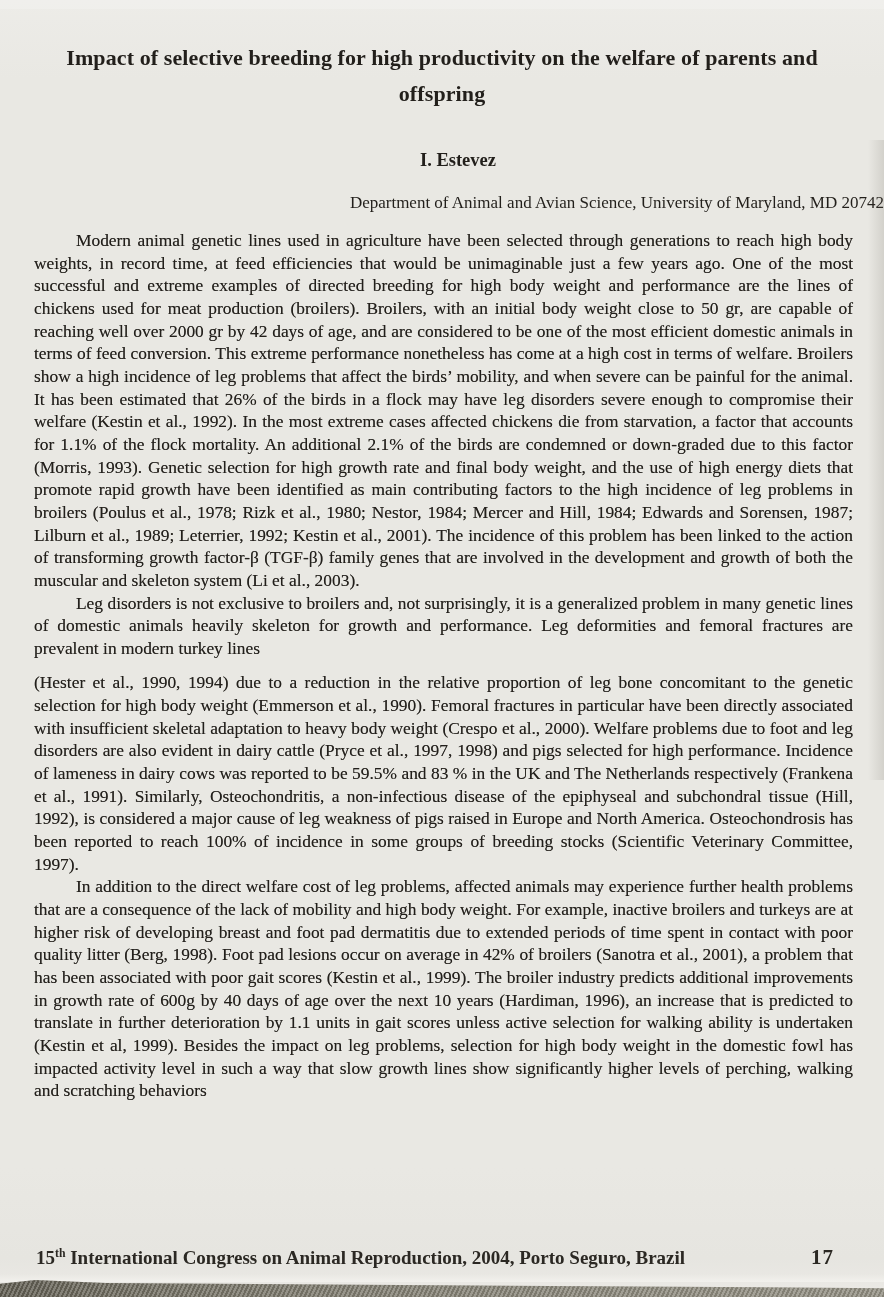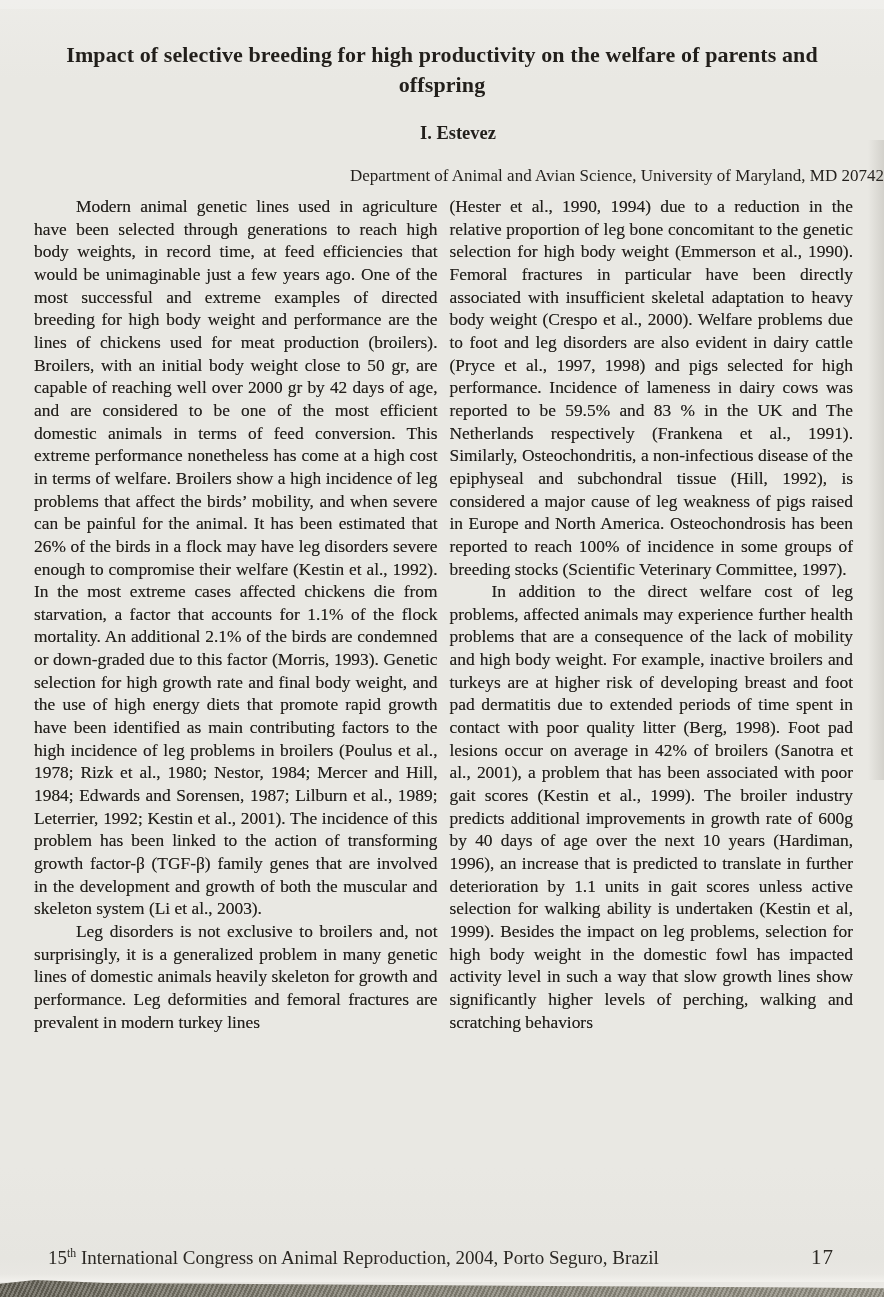--- a/index.html
+++ b/index.html
@@ -25,61 +25,63 @@
   .top-light {
     position: absolute; top: 0; left: 0; right: 0; height: 9px;
     background: #f3f2ee; opacity: .55;
   }
   h1.title {
     margin: 0 auto;
     padding-top: 40px;
     width: 804px;
     text-align: center;
     font-size: 22px;
-    line-height: 30px;
+    line-height: 36px;
     font-weight: bold;
     letter-spacing: 0.1px;
   }
   .author {
-    margin-top: 23px;
+    margin-top: 38px;
     text-align: center;
     font-size: 18.5px;
     font-weight: bold;
     padding-left: 32px;
   }
   .affiliation {
     margin-top: 22px;
     text-align: right;
     font-size: 17px;
   }
   .columns {
     display: flex;
     gap: 12px;
     padding: 0 31px 0 34px;
-    margin-top: 9px;
+    margin-top: 16px;
+    flex-direction: column;
   }
   .col {
     flex: 1 1 0;
     text-align: justify;
     font-size: 17.4px;
     line-height: 22.65px;
     text-shadow: 0 0 0.4px rgba(30,27,22,0.55);
   }
   .col p { margin: 0; }
   .col p.indent { text-indent: 42px; }
   .footer {
     position: absolute;
-    left: 48px;
+    left: 36px;
     right: 28px;
     bottom: 27px;
     display: flex;
     justify-content: space-between;
     align-items: baseline;
     font-size: 19px;
     color: #2b2823;
+    font-weight: bold;
   }
   .footer sup { font-size: 0.62em; }
   .footer-page {
     font-size: 21px;
     padding-right: 22px;
     letter-spacing: 1px;
   }
   .scan-strip {
     position: absolute;
     bottom: 0; left: 0; right: 0;

